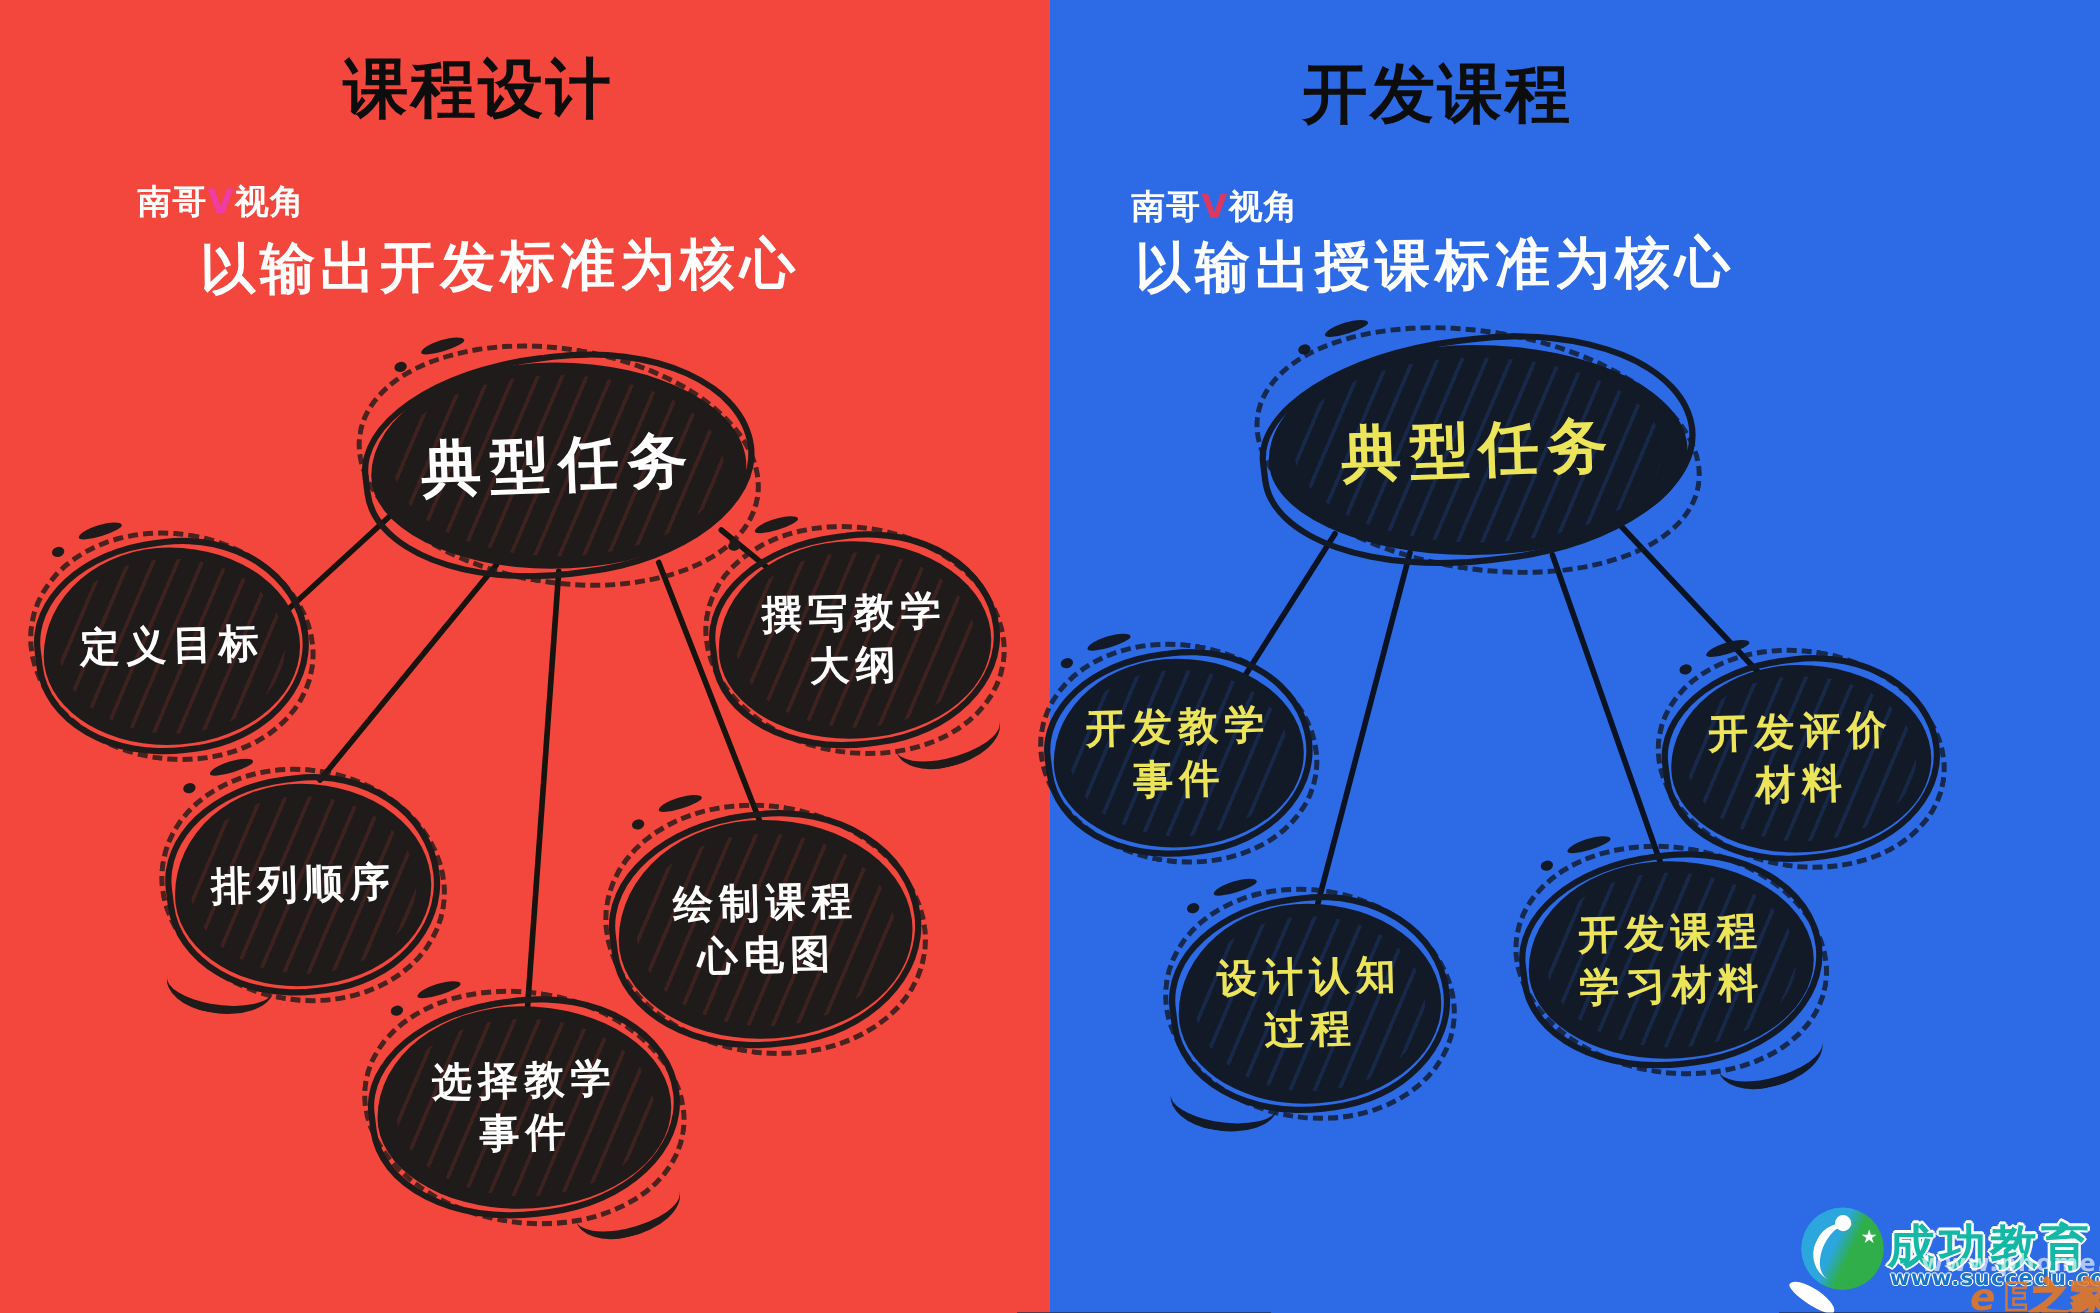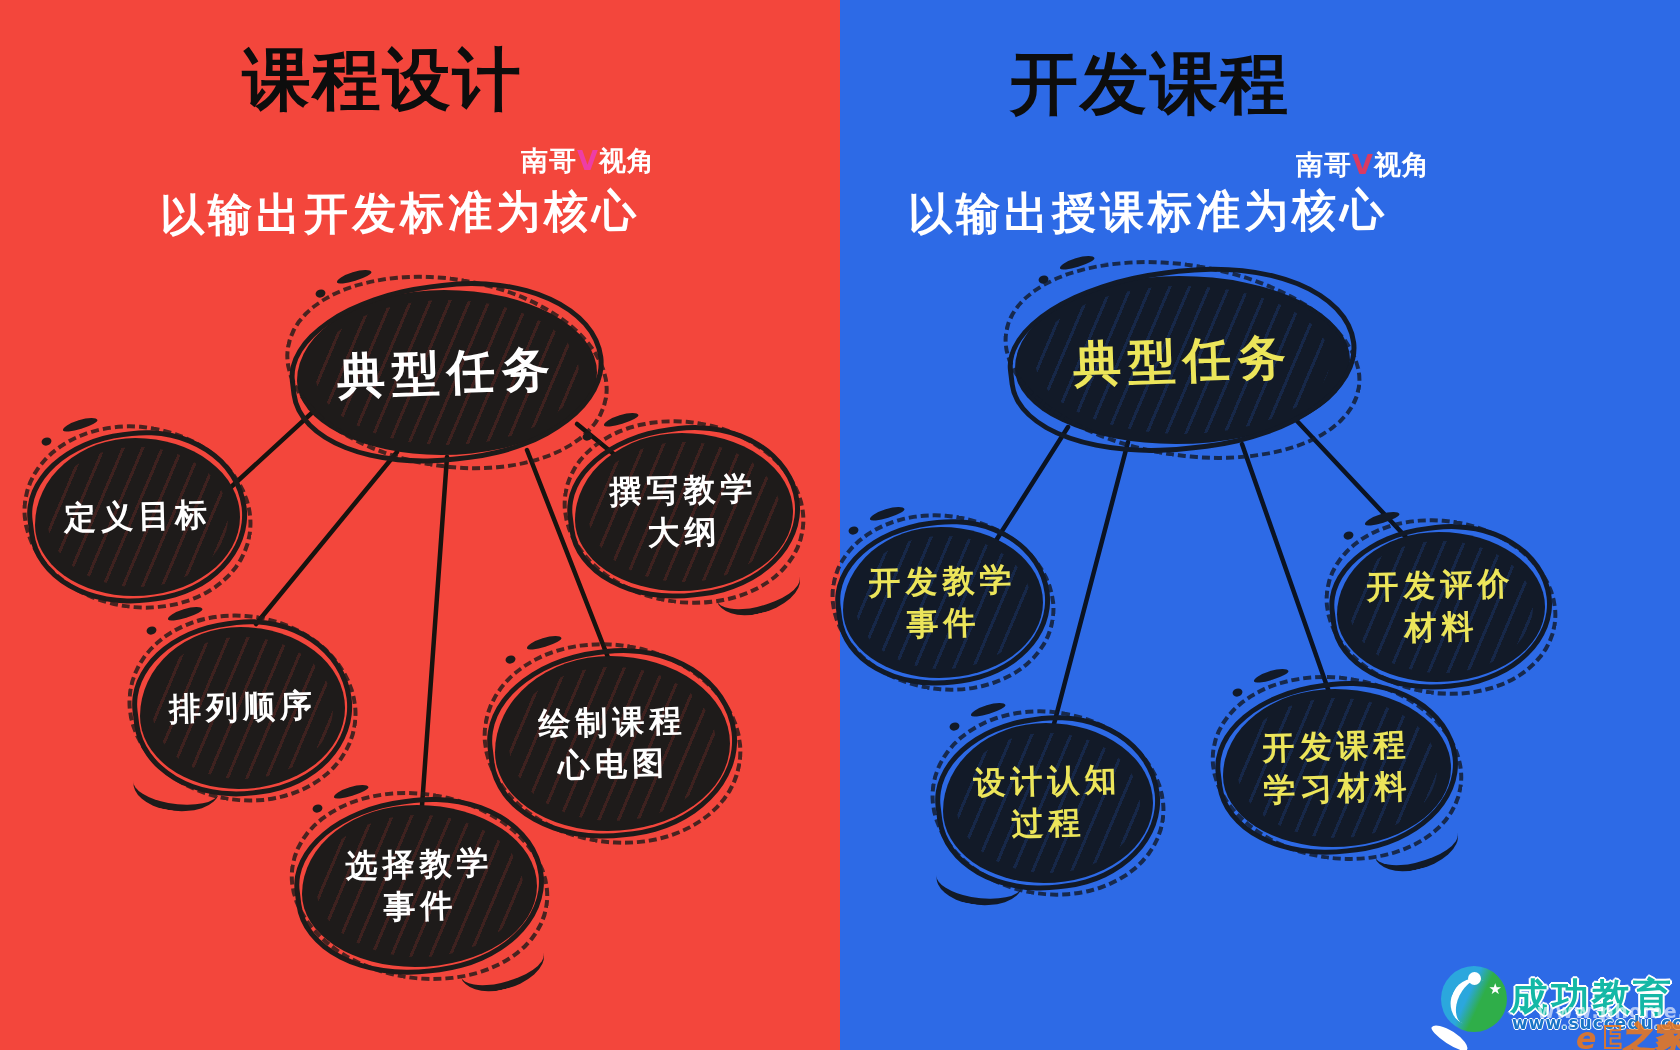--- a/index.html
+++ b/index.html
@@ -3,26 +3,26 @@
 <meta charset="utf-8">
 <style>
   html,body{margin:0;padding:0;background:#222;}
   #canvas{position:relative;width:1680px;height:1050px;overflow:hidden;
           font-family:"DejaVu Sans",sans-serif;}
   .panel{position:absolute;top:0;height:1050px;width:840px;}
   #panel-left{left:0;background:#f3463c;}
   #panel-right{left:840px;background:#2d6ae6;}
 
   
-  .title{position:absolute;font-size:68px;font-weight:900;color:#0d0d0d;
+  .title{position:absolute;font-size:52px;font-weight:900;color:#0d0d0d;
          text-align:center;line-height:1;letter-spacing:2px;}
   #title-left{left:110px;top:46px;width:545px;}
   #title-right{left:885px;top:50px;width:530px;}
   .subtitle{position:absolute;font-size:27px;font-weight:700;color:#ffffff;
-            text-align:right;letter-spacing:1px;}
+            text-align:left;letter-spacing:1px;}
   #subtitle-left{left:110px;top:143px;width:545px;}
   #subtitle-right{left:905px;top:147px;width:525px;}
   .v-pink{color:#ee3da6;}
   .v-red{color:#d93a62;}
   .slogan{position:absolute;font-size:44px;font-weight:700;color:#ffffff;
           text-align:center;letter-spacing:4px;transform:rotate(-0.6deg);}
   #slogan-left{left:90px;top:184px;width:620px;}
   #slogan-right{left:838px;top:183px;width:620px;}
 
   

